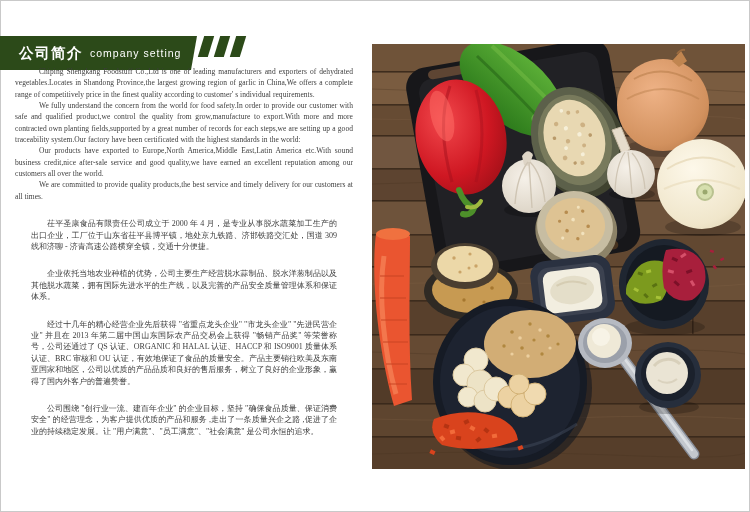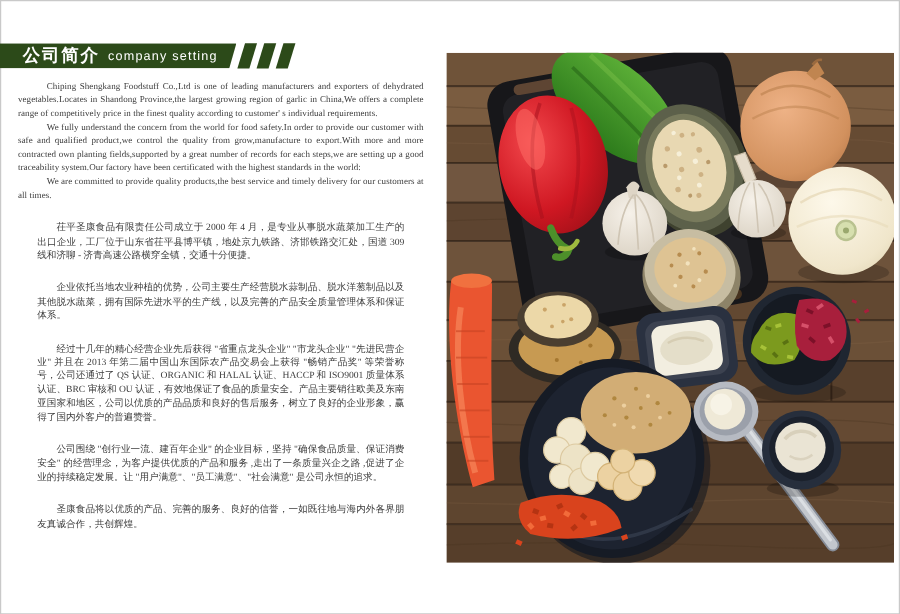--- a/index.html
+++ b/index.html
@@ -3,21 +3,21 @@
 <meta charset="utf-8">
 <style>
   html,body{margin:0;padding:0;background:#fff;}
   .page{
     position:relative;width:750px;height:512px;background:#ffffff;overflow:hidden;
     box-shadow:inset 0 0 0 1px #c9c9c9;
     font-family:"Liberation Sans","DejaVu Sans",sans-serif;
   }
   
   .banner{
-    position:absolute;left:0;top:36px;width:197px;height:21px;
+    position:absolute;left:0;top:36px;width:197px;height:34px;
     background:#2c4a19;
     clip-path:polygon(0 0,100% 0,calc(100% - 6px) 100%,0 100%);
     display:flex;align-items:center;padding-left:19px;box-sizing:border-box;
     color:#fff;white-space:nowrap;
   }
   .banner .cn{font-size:14.5px;font-weight:bold;letter-spacing:1.5px;}
   .banner .en{font-size:10.5px;margin-left:7px;letter-spacing:1px;}
   .stripe{
     position:absolute;top:36px;width:10px;height:21px;background:#2c4a19;
     transform:skewX(-17deg);
@@ -47,28 +47,28 @@
     <span class="en">company setting</span>
   </div>
   <div class="stripe s1"></div>
   <div class="stripe s2"></div>
   <div class="stripe s3"></div>
 
   <div class="text-col">
     <div class="en-block">
       <p>Chiping Shengkang Foodstuff Co.,Ltd is one of leading manufacturers and exporters of dehydrated vegetables.Locates in Shandong Province,the largest growing region of garlic in China,We offers a complete range of competitively price in the finest quality according to customer' s individual requirements.</p>
       <p>We fully understand the concern from the world for food safety.In order to provide our customer with safe and qualified product,we control the quality from grow,manufacture to export.With more and more contracted own planting fields,supported by a great number of records for each steps,we are setting up a good traceability system.Our factory have been certificated with the highest standards in the world:</p>
+      <p>Our products have exported to Europe,North America,Middle East,Latin America etc.With sound business credit,nice after-sale service and good quality,we have earned an excellent reputation among our customers all over the world.</p>
       <p>We are committed to provide quality products,the best service and timely delivery for our customers at all times.</p>
     </div>
     <div class="cn-block">
       <p>茌平圣康食品有限责任公司成立于 2000 年 4 月，是专业从事脱水蔬菜加工生产的出口企业，工厂位于山东省茌平县博平镇，地处京九铁路、济邯铁路交汇处，国道 309 线和济聊 - 济青高速公路横穿全镇，交通十分便捷。</p>
       <p>企业依托当地农业种植的优势，公司主要生产经营脱水蒜制品、脱水洋葱制品以及其他脱水蔬菜，拥有国际先进水平的生产线，以及完善的产品安全质量管理体系和保证体系。</p>
       <p>经过十几年的精心经营企业先后获得 "省重点龙头企业" "市龙头企业" "先进民营企业" 并且在 2013 年第二届中国山东国际农产品交易会上获得 "畅销产品奖" 等荣誉称号，公司还通过了 QS 认证、ORGANIC 和 HALAL 认证、HACCP 和 ISO9001 质量体系认证、BRC 审核和 OU 认证，有效地保证了食品的质量安全。产品主要销往欧美及东南亚国家和地区，公司以优质的产品品质和良好的售后服务，树立了良好的企业形象，赢得了国内外客户的普遍赞誉。</p>
       <p>公司围绕 "创行业一流、建百年企业" 的企业目标，坚持 "确保食品质量、保证消费安全" 的经营理念，为客户提供优质的产品和服务 ,走出了一条质量兴企之路 ,促进了企业的持续稳定发展。让 "用户满意"、"员工满意"、"社会满意" 是公司永恒的追求。</p>
-      <p>圣康食品将以优质的产品、完善的服务、良好的信誉，一如既往地与海内外各界朋友真诚合作，共创辉煌。</p>
     </div>
   </div>
 
   <div class="photo">
     <svg width="373" height="425" viewBox="0 0 373 425" xmlns="http://www.w3.org/2000/svg">
       <defs>
         <linearGradient id="shade" x1="0" y1="0" x2="1" y2="1">
           <stop offset="0" stop-color="#ffe9cf" stop-opacity="0.10"></stop>
           <stop offset="0.45" stop-color="#000000" stop-opacity="0"></stop>
           <stop offset="1" stop-color="#0f0804" stop-opacity="0.38"></stop>

